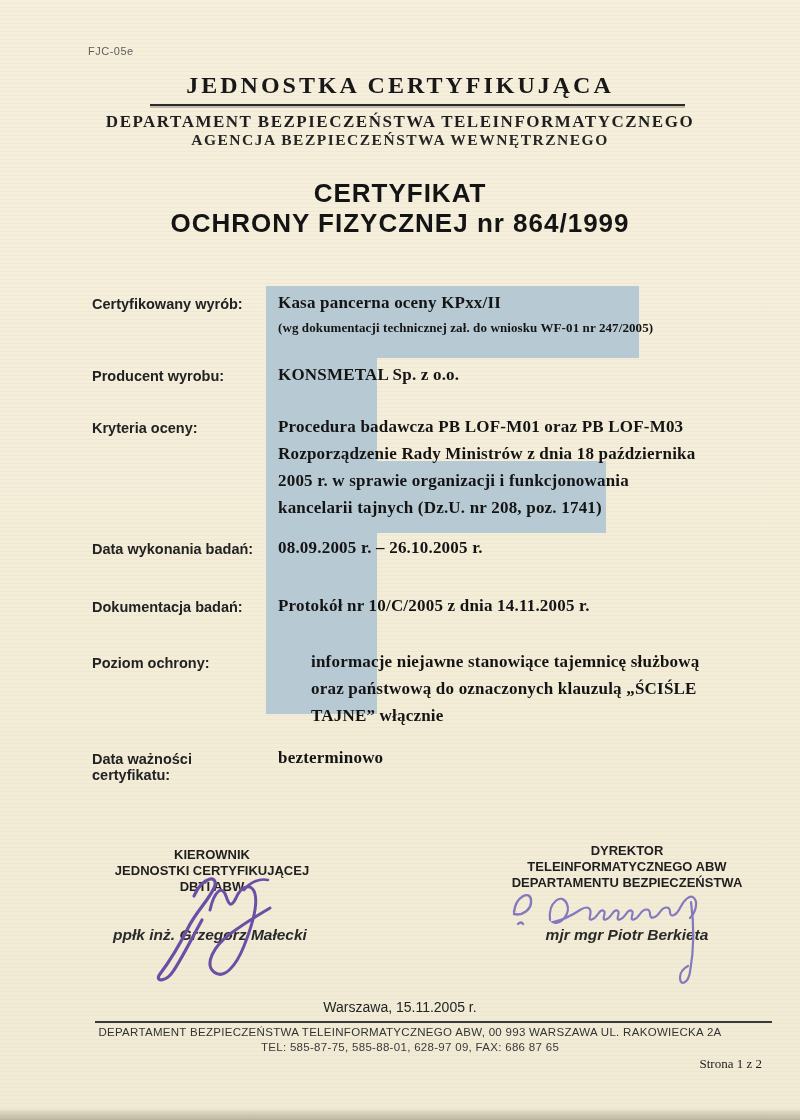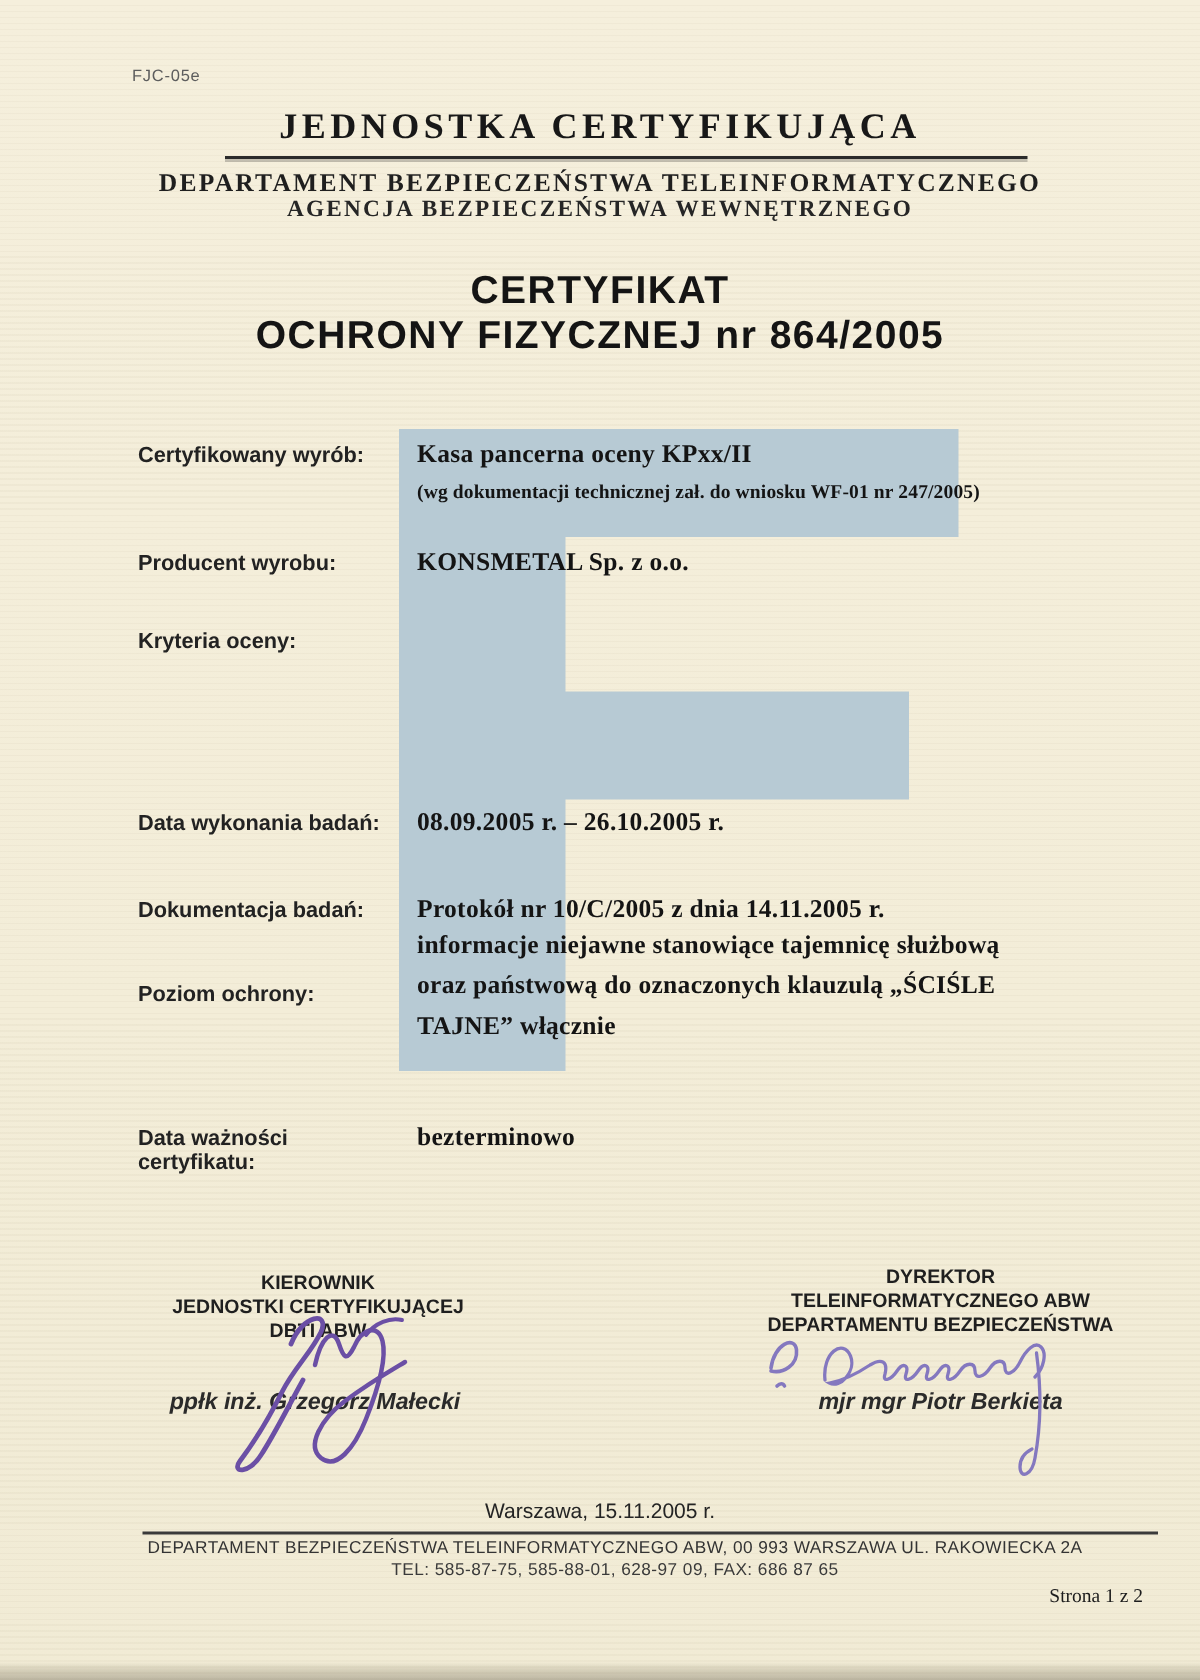--- a/index.html
+++ b/index.html
@@ -38,21 +38,21 @@
   
   .field-label{left:92px;width:180px;font-weight:bold;font-size:14.5px;color:#222;}
   .field-value{left:278px;width:480px;font-family:"Liberation Serif", serif;font-weight:bold;
     font-size:17px;line-height:27px;color:#141414;letter-spacing:0.2px;}
   .field-note{font-size:13px;letter-spacing:0.1px;line-height:24px;}
   .lbl1{top:296px;} .val1{top:289px;}
   .lbl2{top:368px;} .val2{top:361px;}
   .lbl3{top:420px;} .val3{top:413px;}
   .lbl4{top:541px;} .val4{top:534px;}
   .lbl5{top:599px;} .val5{top:592px;}
-  .lbl6{top:655px;} .val6{top:616px;}
+  .lbl6{top:655px;} .val6{top:648px;margin-left:33px;}
   .lbl7{top:751px;} .val7{top:744px;}
   
   .sig-block{width:260px;text-align:center;font-weight:bold;font-size:13px;line-height:16px;color:#1f1f1f;}
   .sig-left-block{left:82px;top:847px;}
   .sig-right-block{left:497px;top:843px;}
   .sig-name{width:260px;text-align:center;font-style:italic;font-size:15.5px;font-weight:bold;color:#2a2a2a;}
   .sig-left-name{left:80px;top:926px;}
   .sig-right-name{left:497px;top:926px;}
   .sig-svg-left{left:148px;top:868px;width:140px;height:115px;}
   .sig-svg-right{left:498px;top:880px;width:215px;height:112px;}
@@ -74,35 +74,41 @@
   <div class="abs wm wm-midbar"></div>
 
   <div class="abs content form-code">FJC-05e</div>
   <div class="abs content unit-title">JEDNOSTKA CERTYFIKUJĄCA</div>
   <div class="abs content unit-rule"></div>
   <div class="abs content dept-line">DEPARTAMENT BEZPIECZEŃSTWA TELEINFORMATYCZNEGO</div>
   <div class="abs content agency-line">AGENCJA BEZPIECZEŃSTWA WEWNĘTRZNEGO</div>
 
   <div class="abs content cert-title">
     <div>CERTYFIKAT</div>
-    <div>OCHRONY FIZYCZNEJ nr 864/2005</div>
+    <div>OCHRONY FIZYCZNEJ nr 864/1999</div>
   </div>
 
   <div class="abs content field-label lbl1">Certyfikowany wyrób:</div>
   <div class="abs content field-value val1">
     <div>Kasa pancerna oceny KPxx/II</div>
     <div class="field-note">(wg dokumentacji technicznej zał. do wniosku WF-01 nr 247/2005)</div>
   </div>
 
   <div class="abs content field-label lbl2">Producent wyrobu:</div>
   <div class="abs content field-value val2">
     <div>KONSMETAL Sp. z o.o.</div>
   </div>
 
   <div class="abs content field-label lbl3">Kryteria oceny:</div>
+  <div class="abs content field-value val3">
+    <div>Procedura badawcza PB LOF-M01 oraz PB LOF-M03</div>
+    <div>Rozporządzenie Rady Ministrów z dnia 18 października</div>
+    <div>2005 r. w sprawie organizacji i funkcjonowania</div>
+    <div>kancelarii tajnych (Dz.U. nr 208, poz. 1741)</div>
+  </div>
 
   <div class="abs content field-label lbl4">Data wykonania badań:</div>
   <div class="abs content field-value val4">
     <div>08.09.2005 r. – 26.10.2005 r.</div>
   </div>
 
   <div class="abs content field-label lbl5">Dokumentacja badań:</div>
   <div class="abs content field-value val5">
     <div>Protokół nr 10/C/2005 z dnia 14.11.2005 r.</div>
   </div>

